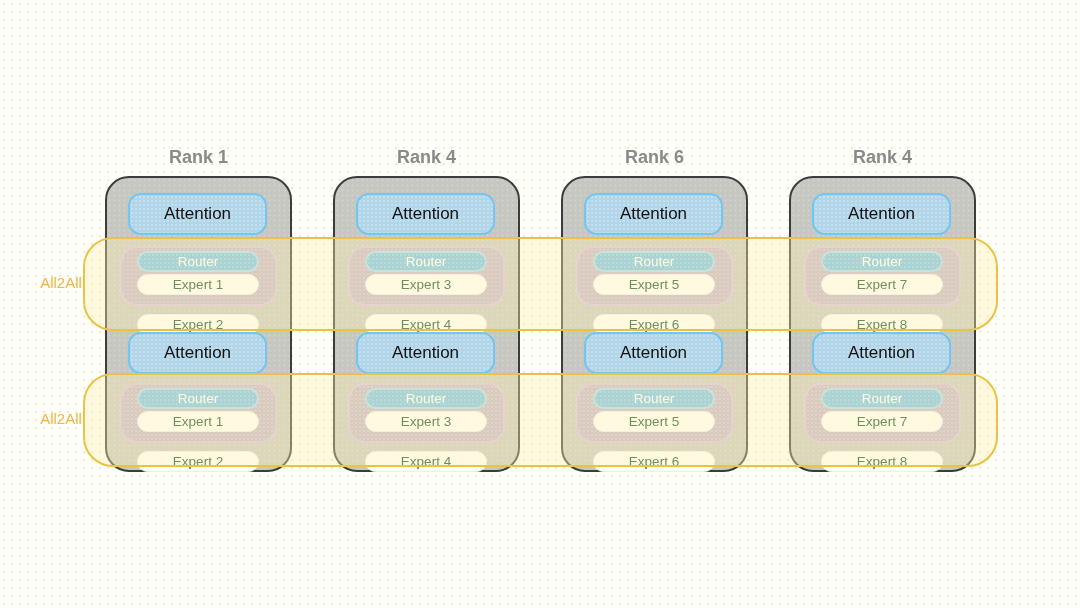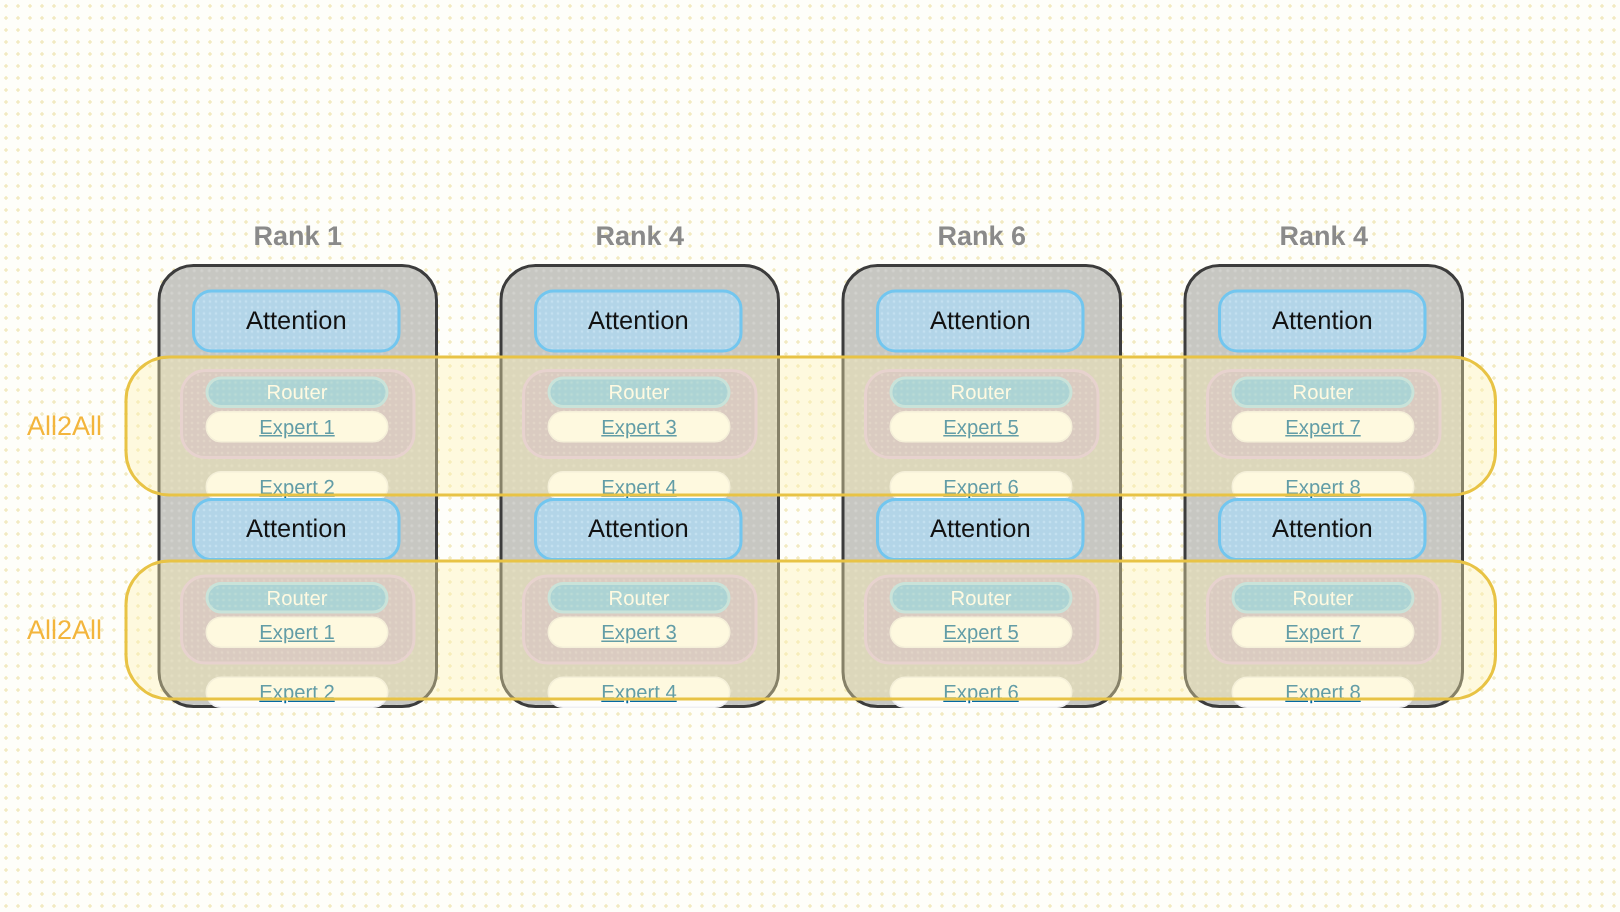--- a/index.html
+++ b/index.html
@@ -60,36 +60,36 @@
     font-size:13.5px;
   }
   .router{
     top:3px;
     background-color:#7ac1ea;
     background-image:radial-gradient(circle,#8fccee 0.9px,rgba(0,0,0,0) 1.1px);
     background-size:4px 4px;
     border:2px solid #a9daf3;
     color:#ffffff;
   }
-  .expert{background:#fdfdfc;border:1px solid #efeff2;color:#0369a1;text-decoration:underline;}
+  .expert{background:#fdfdfc;border:1px solid #efeff2;color:#14532d;}
   .expert-1{top:26px;}
   .expert-2{top:66px;}
   .band{
     position:absolute;left:83px;width:915px;height:94px;
     box-sizing:border-box;
     background:rgba(255,242,175,0.38);
     border:2px solid #e8c345;
     border-radius:30px;
     z-index:2;
   }
   .band-1{top:237px;}
   .band-2{top:373px;}
   .all2all{
-    position:absolute;left:6px;width:74px;height:20px;
-    text-align:center;font-size:18px;color:#f3b53c;z-index:2;
+    position:absolute;left:24px;width:74px;height:20px;
+    text-align:center;font-size:15px;color:#f3b53c;z-index:2;
   }
   .all2all-1{top:274px;}
   .all2all-2{top:410px;}
   .attn-1{top:15px;}
   .attn-2{top:154px;}
   .group-1{top:68px;}
   .group-2{top:205px;}
   .col-1{left:105px;}
   .col-2{left:333px;}
   .col-3{left:561px;}

